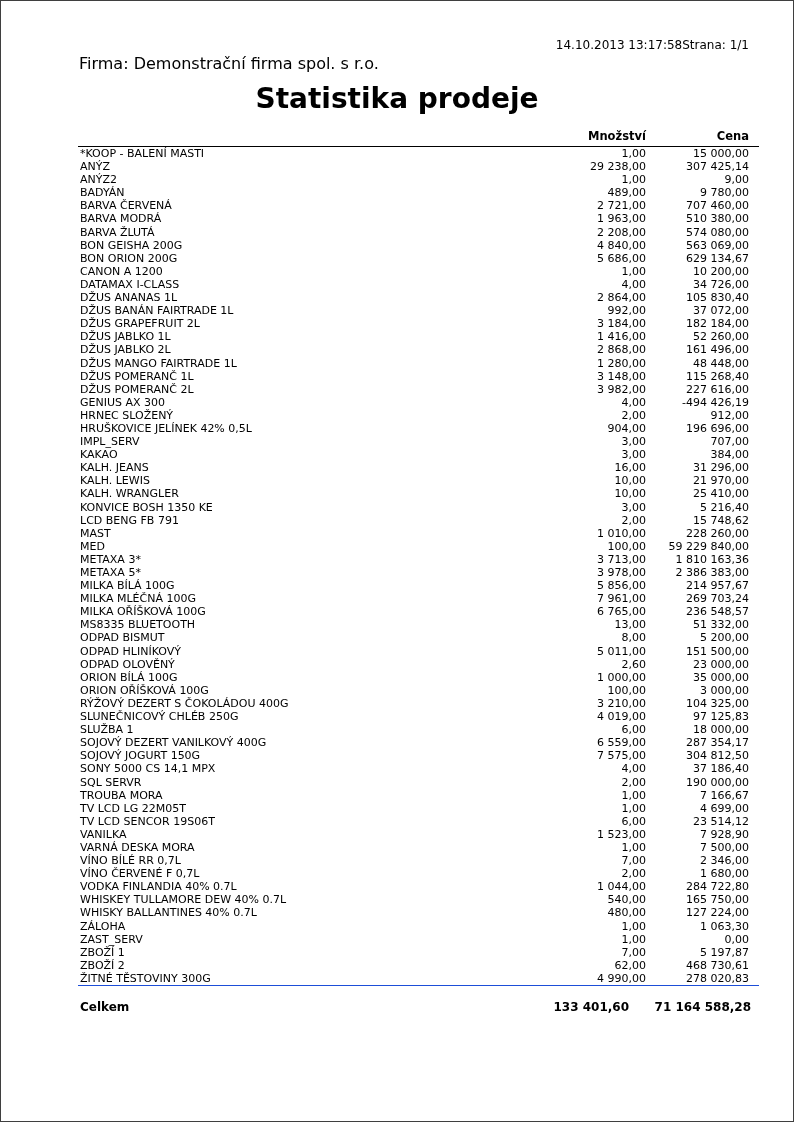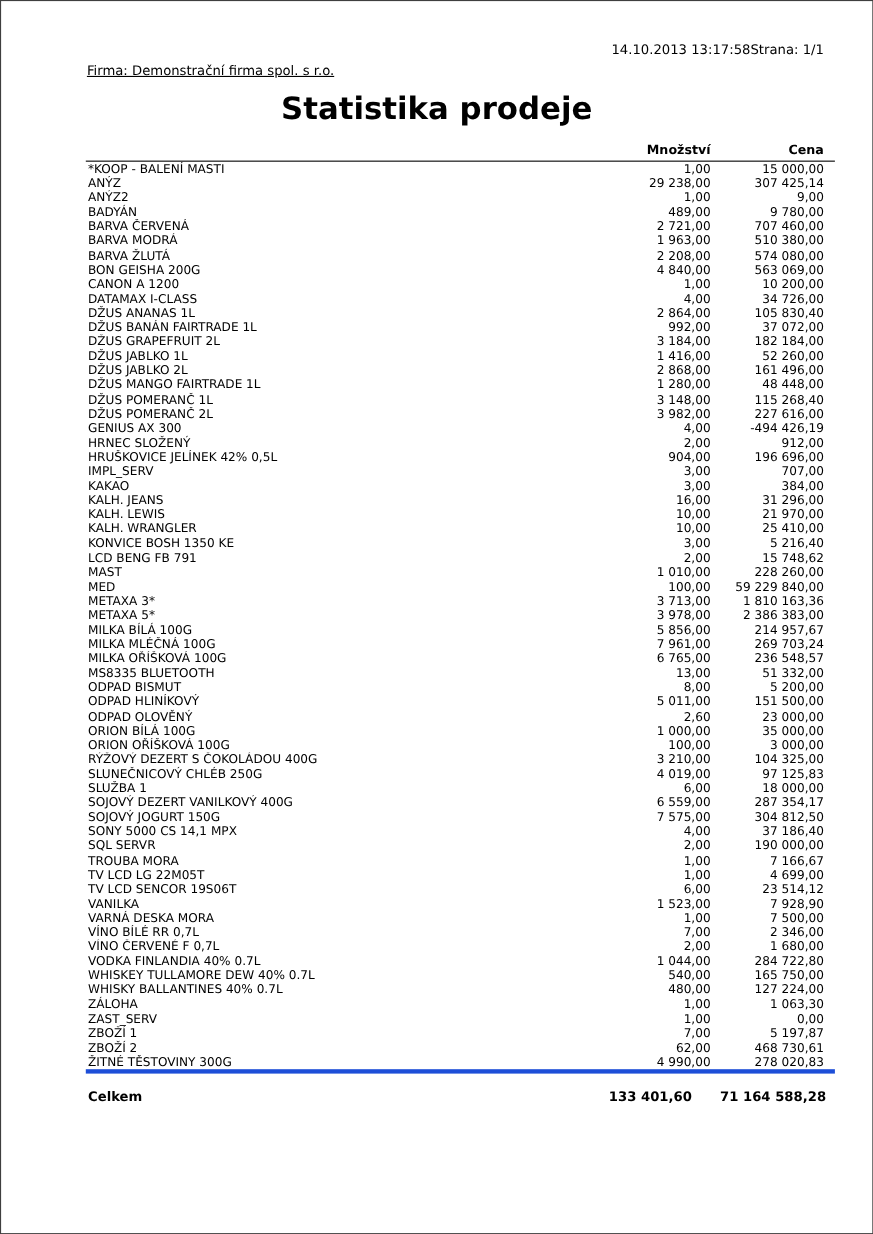--- a/index.html
+++ b/index.html
@@ -22,24 +22,23 @@
     display: flex;
     justify-content: flex-end;
     font-size: 12px;
     line-height: 14px;
     white-space: nowrap;
   }
   .company {
     position: absolute;
     top: 56px;
     left: 78px;
-    font-size: 12px;
+    font-size: 16px;
     line-height: 14px;
     white-space: nowrap;
-    text-decoration: underline;
   }
   .title {
     position: absolute;
     top: 81px;
     left: 0;
     width: 100%;
     text-align: center;
     font-size: 28px;
     font-weight: bold;
     letter-spacing: 0px;
@@ -53,21 +52,21 @@
   .thead {
     display: flex;
     font-size: 11.5px;
     font-weight: bold;
     line-height: 15px;
     padding-right: 10px;
     padding-bottom: 2px;
     border-bottom: 1px solid #000000;
   }
   .tbody {
-    border-bottom: 4px solid #1d4ed8;
+    border-bottom: 1px solid #1d4ed8;
   }
   .row {
     display: flex;
     font-size: 11px;
     line-height: 13.1px;
     height: 13.1px;
     padding-right: 10px;
     white-space: nowrap;
   }
   .col-name { flex: 1 1 auto; padding-left: 2px; text-align: left; overflow: hidden; }
@@ -140,20 +139,25 @@
           <span class="col-name">BARVA ŽLUTÁ</span>
           <span class="col-qty">2 208,00</span>
           <span class="col-price">574 080,00</span>
         </div>
         <div class="row">
           <span class="col-name">BON GEISHA 200G</span>
           <span class="col-qty">4 840,00</span>
           <span class="col-price">563 069,00</span>
         </div>
         <div class="row">
+          <span class="col-name">BON ORION 200G</span>
+          <span class="col-qty">5 686,00</span>
+          <span class="col-price">629 134,67</span>
+        </div>
+        <div class="row">
           <span class="col-name">CANON A 1200</span>
           <span class="col-qty">1,00</span>
           <span class="col-price">10 200,00</span>
         </div>
         <div class="row">
           <span class="col-name">DATAMAX I-CLASS</span>
           <span class="col-qty">4,00</span>
           <span class="col-price">34 726,00</span>
         </div>
         <div class="row">

